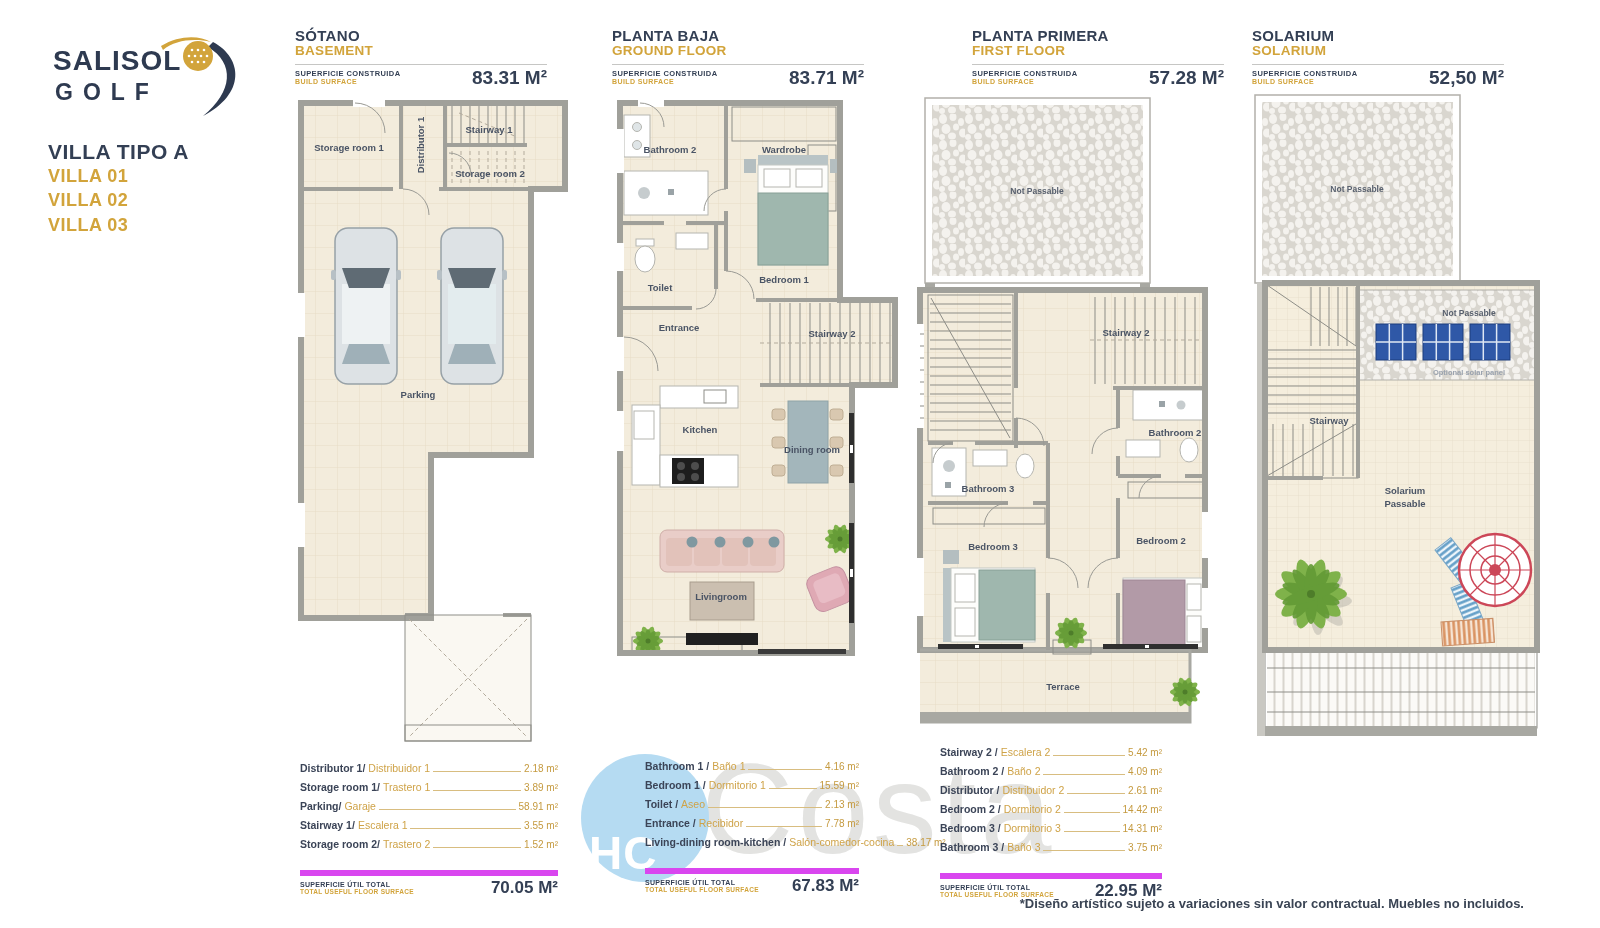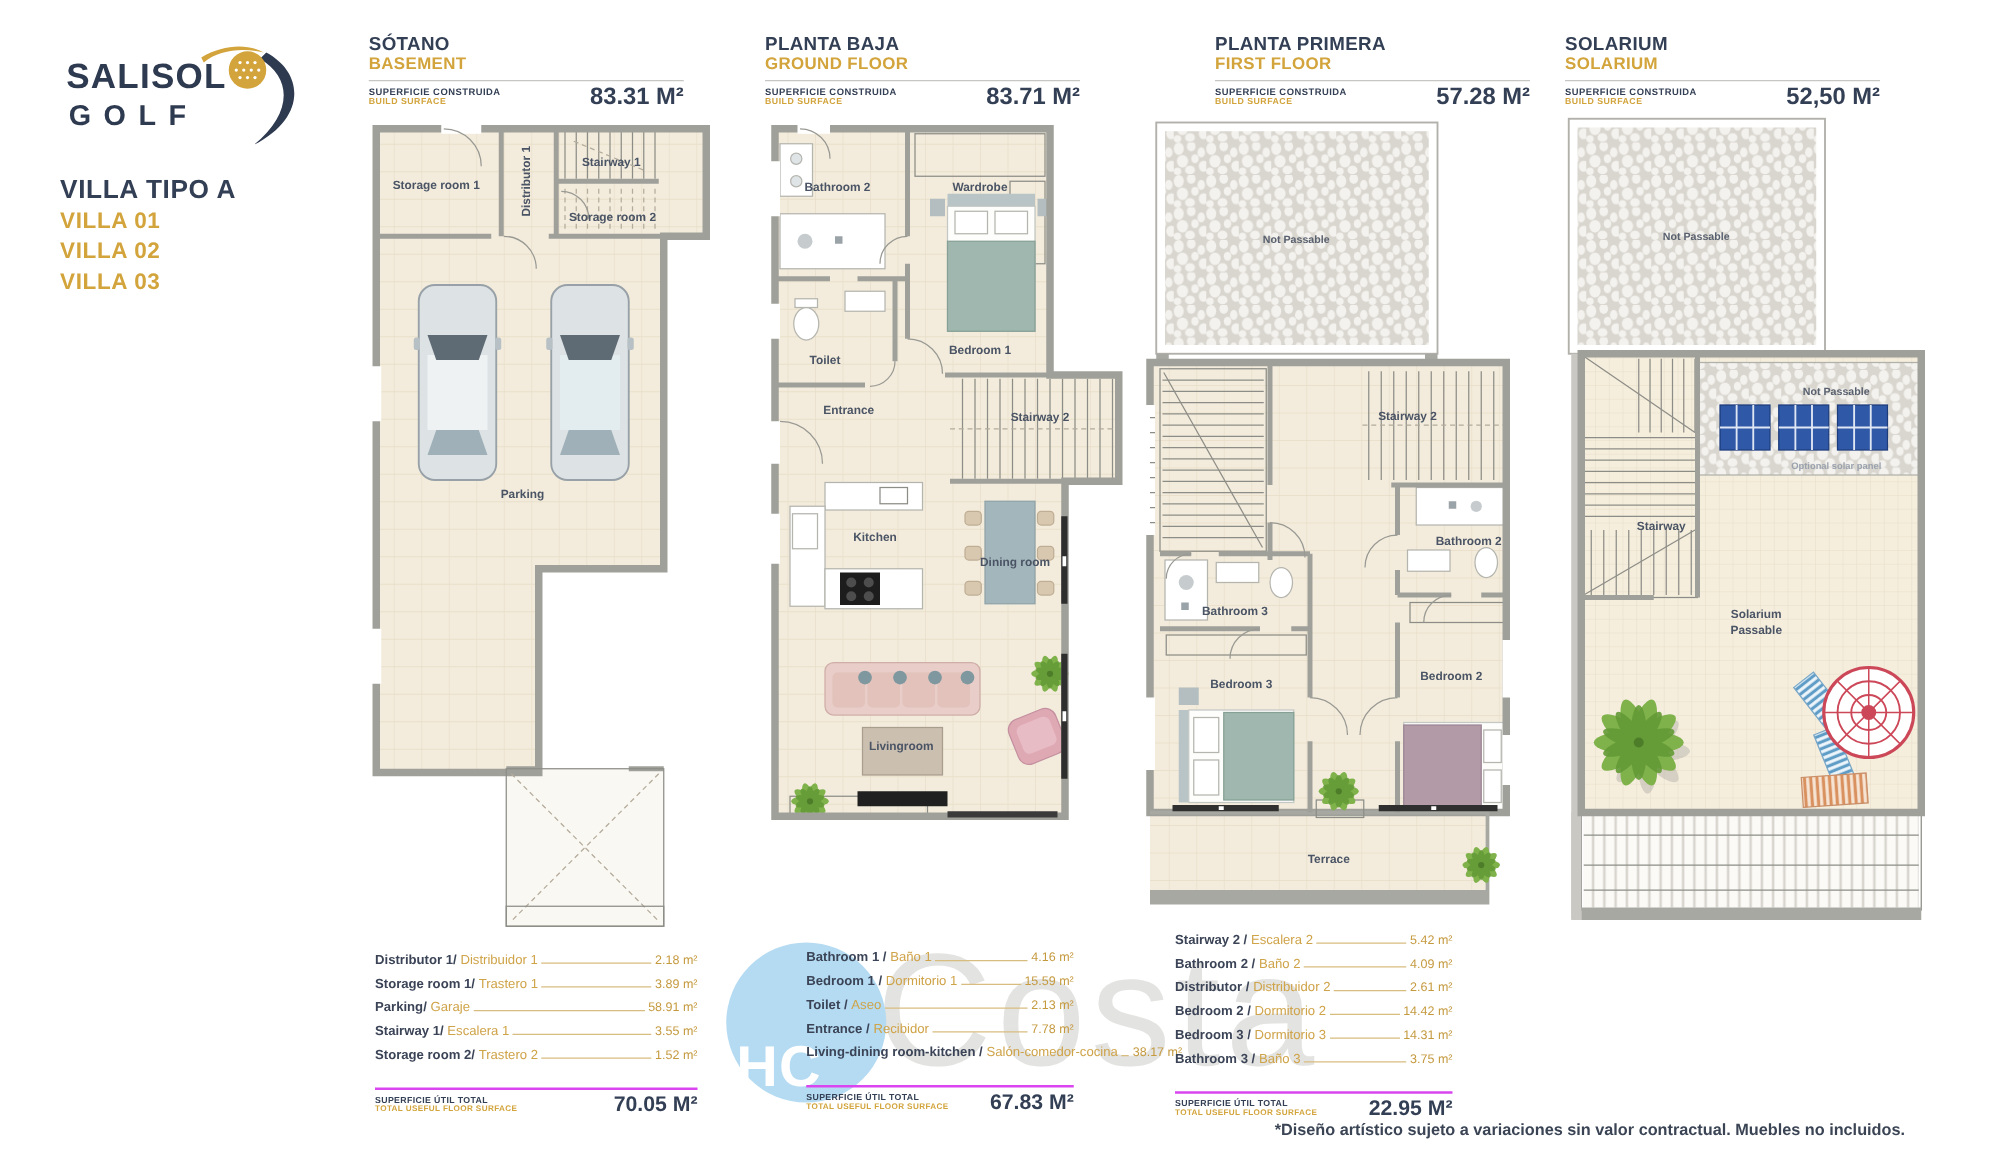--- a/index.html
+++ b/index.html
@@ -22,21 +22,21 @@
   .ph-area{font-size:19px;font-weight:800;color:#333f54;margin-top:-2px;}
 
   
   .area-table{position:absolute;z-index:2;}
   .trow{display:flex;align-items:baseline;margin-bottom:7px;font-size:10.5px;}
   .ten{font-weight:bold;color:#3b4457;white-space:pre;}
   .tes{color:#cfa348;margin-left:3px;white-space:pre;}
   .lead{flex:1;border-bottom:1px solid #d8bd80;margin:0 3px 2px;min-width:6px;}
   .tval{color:#c59a3f;font-size:10px;white-space:nowrap;}
   .ttotal{display:flex;justify-content:space-between;align-items:flex-start;
-          border-top:2px solid #d946ef;margin-top:20px;padding-top:5px;}
+          border-top:6px solid #d946ef;margin-top:20px;padding-top:5px;}
   .tl-es{font-size:7px;font-weight:800;color:#333f54;letter-spacing:.3px;}
   .tl-en{font-size:6.5px;font-weight:800;color:#d2a43b;letter-spacing:.3px;}
   .tsum{font-size:17px;font-weight:800;color:#333f54;margin-top:-3px;}
 
   
   .watermark{position:absolute;left:552px;top:740px;display:flex;align-items:flex-start;
              z-index:1;pointer-events:none;}
   .wm-circle{position:relative;width:128px;height:128px;border-radius:50%;background:#b5dbf2;
              margin-top:14px;flex:0 0 auto;margin-left:29px;}
   .wm-hc{position:absolute;left:8px;bottom:2px;color:#ffffff;font-size:46px;font-weight:600;

